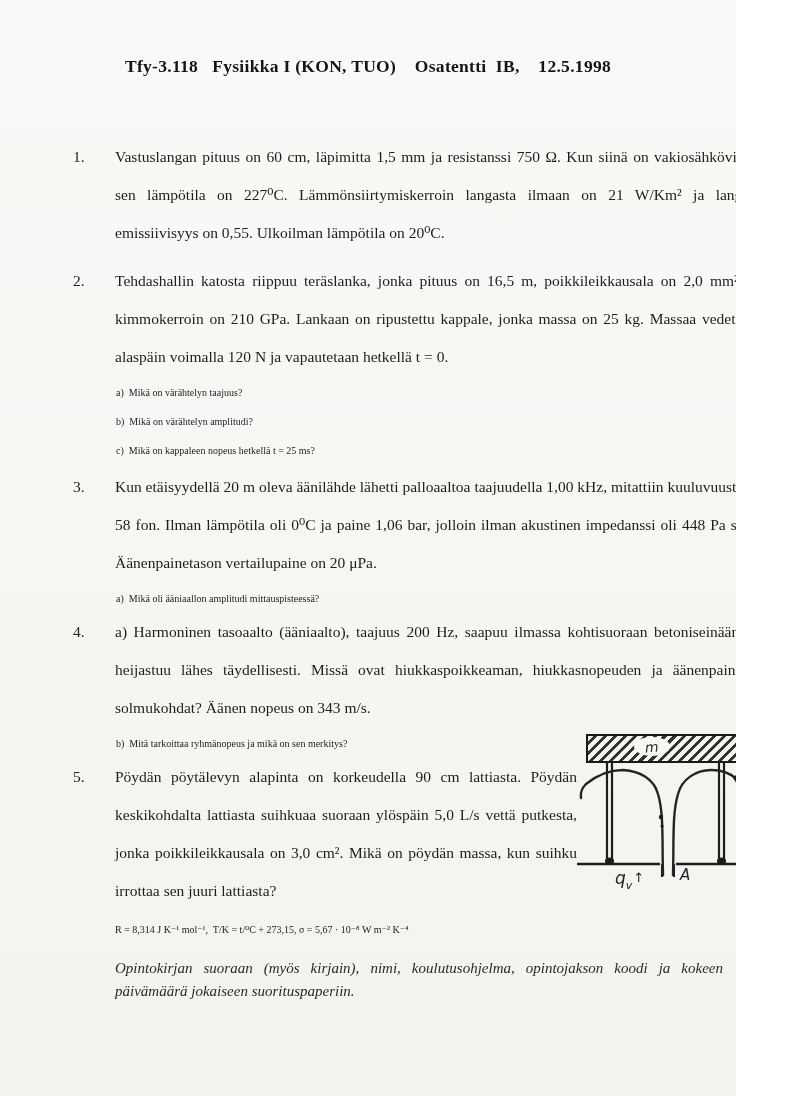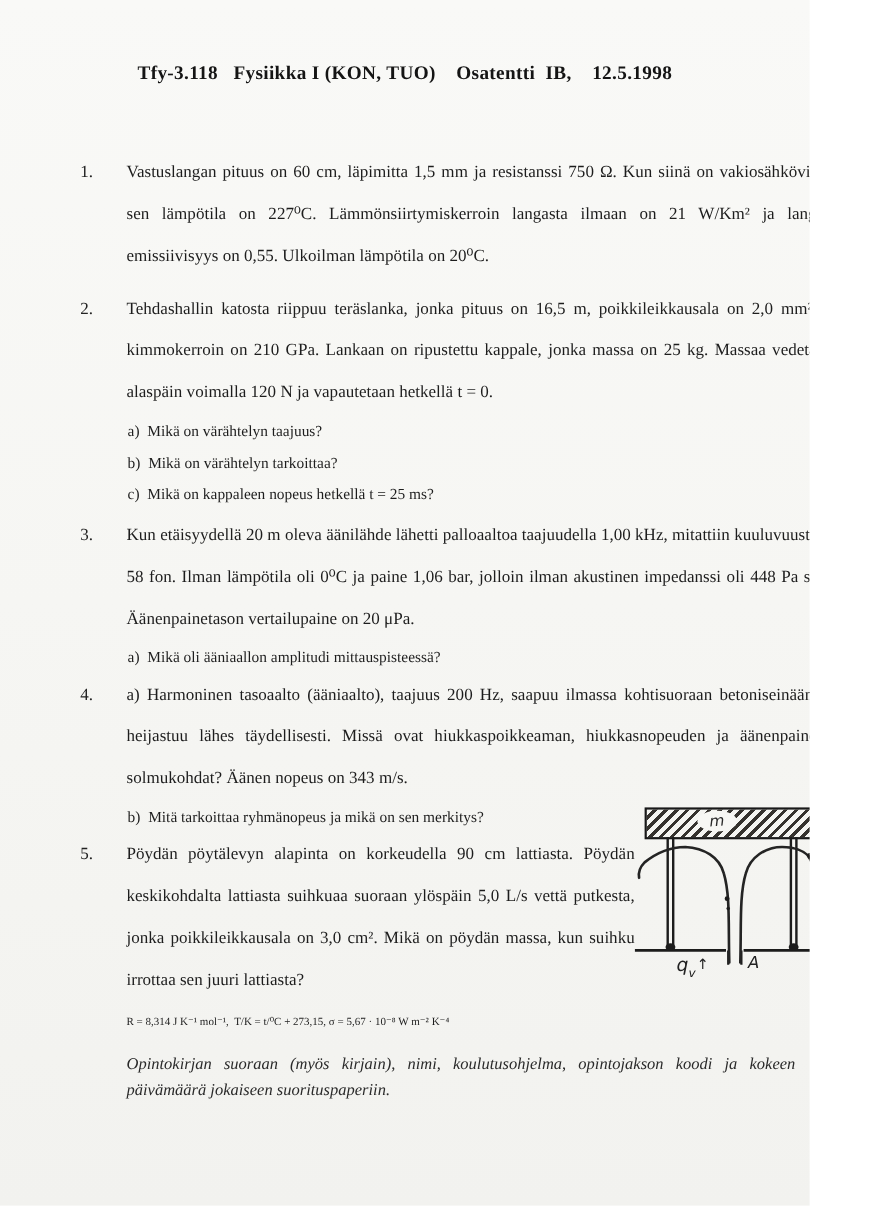--- a/index.html
+++ b/index.html
@@ -25,21 +25,21 @@
   .problem { display:flex; align-items:flex-start; }
   .pnum {
     flex:none; width:42px; font-size:15.5px; line-height:38px; color:#222;
   }
   .ptext { flex:1; min-width:0; }
   .pbody {
     font-size:15.5px; line-height:38px; text-align:justify;
     text-justify:inter-word; color:#1d1d1d;
   }
   .subs { margin-top:2px; margin-left:1px; }
-  .sub { font-size:14px; line-height:29px; white-space:pre-wrap; }
+  .sub { font-size:10px; line-height:29px; white-space:pre-wrap; }
   .mb1 { margin-bottom:10px; }
   .mb2 { margin-bottom:3px; }
   .mb3 { margin-bottom:0px; }
   .mb4 { margin-bottom:0px; }
   .p5text { flex:none; width:462px; }
   .figwrap {
     flex:none; margin-left:auto; width:182px; height:172px;
     position:relative; margin-top:-34px;
   }
   .tabletop {
@@ -90,21 +90,21 @@
         <div class="pbody">Vastuslangan pituus on 60 cm, läpimitta 1,5 mm ja resistanssi 750 Ω. Kun siinä on vakiosähkövirta, sen lämpötila on 227⁰C. Lämmönsiirtymiskerroin langasta ilmaan on 21 W/Km² ja langan emissiivisyys on 0,55. Ulkoilman lämpötila on 20⁰C.</div>
       </div>
     </div>
 
     <div class="problem mb2">
       <div class="pnum">2.</div>
       <div class="ptext">
         <div class="pbody">Tehdashallin katosta riippuu teräslanka, jonka pituus on 16,5 m, poikkileikkausala on 2,0 mm² ja kimmokerroin on 210 GPa. Lankaan on ripustettu kappale, jonka massa on 25 kg. Massaa vedetään alaspäin voimalla 120 N ja vapautetaan hetkellä t = 0.</div>
         <div class="subs">
           <div class="sub">a)  Mikä on värähtelyn taajuus?</div>
-          <div class="sub">b)  Mikä on värähtelyn tarkoittaa?</div>
+          <div class="sub">b)  Mikä on värähtelyn amplitudi?</div>
           <div class="sub">c)  Mikä on kappaleen nopeus hetkellä t = 25 ms?</div>
         </div>
       </div>
     </div>
 
     <div class="problem mb3">
       <div class="pnum">3.</div>
       <div class="ptext">
         <div class="pbody">Kun etäisyydellä 20 m oleva äänilähde lähetti palloaaltoa taajuudella 1,00 kHz, mitattiin kuuluvuustaso 58 fon. Ilman lämpötila oli 0⁰C ja paine 1,06 bar, jolloin ilman akustinen impedanssi oli 448 Pa s/m. Äänenpainetason vertailupaine on 20 μPa.</div>
         <div class="subs">

